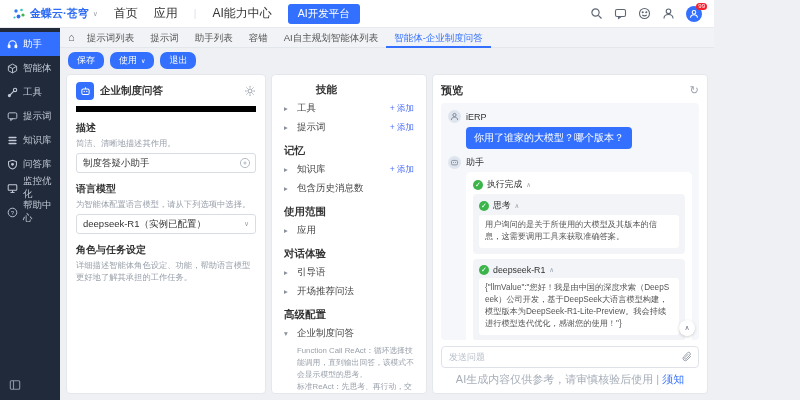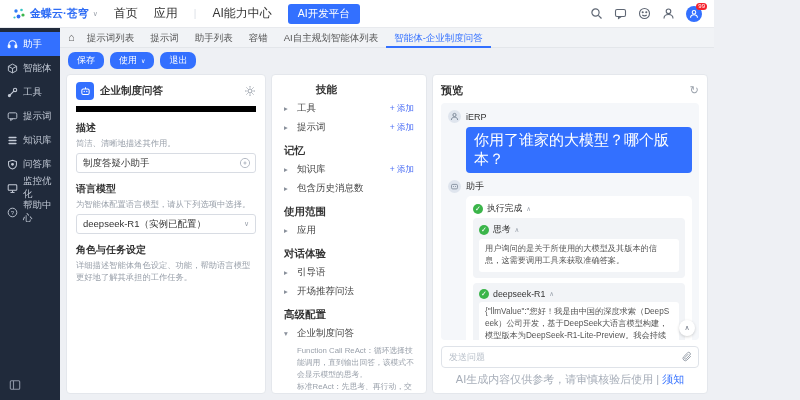--- a/index.html
+++ b/index.html
@@ -67,21 +67,21 @@
   .mode-hints { font-size: 7.8px; color: #9aa1ab; line-height: 1.55; margin: 2px 0 5px 13px; }
 
   
   .card-preview { width: 276px; flex: 0 0 276px; display: flex; flex-direction: column; padding: 6px 8px; }
   .pv-head { display: flex; align-items: center; justify-content: space-between; flex: 0 0 18px; }
   .pv-title { font-size: 11px; font-weight: bold; }
   .ic-refresh { color: #9aa1ab; font-size: 11px; cursor: pointer; line-height: 1; }
   .chat { flex: 1; background: #f5f7fa; border-radius: 4px; margin-top: 4px; padding: 7px; overflow: hidden; position: relative; min-height: 0; }
   .who-row { display: flex; align-items: center; gap: 5px; font-size: 9px; color: #333; }
   .who-av { width: 13px; height: 13px; border-radius: 50%; background: #dfe5ee; display: flex; align-items: center; justify-content: center; flex: 0 0 13px; }
-  .bubble { margin: 4px 0 7px 18px; display: inline-block; background: #3370ff; color: #fff; padding: 4px 8px; border-radius: 4px; font-size: 15px; }
+  .bubble { margin: 4px 0 7px 18px; display: inline-block; background: #3370ff; color: #fff; padding: 4px 8px; border-radius: 4px; font-size: 10px; }
   .asst-card { margin: 3px 0 0 18px; background: #fff; border-radius: 5px; padding: 6px 7px; }
   .step-row { display: flex; align-items: center; gap: 4px; font-size: 8.8px; color: #333; margin: 1px 0 3px; }
   .check { width: 10px; height: 10px; border-radius: 50%; background: #3bb54a; color: #fff; font-size: 7px; display: flex; align-items: center; justify-content: center; flex: 0 0 10px; }
   .fold { color: #98a0ab; font-size: 6.5px; cursor: pointer; }
   .sub-wrap { background: #f2f4f7; border-radius: 4px; padding: 5px 6px 6px; margin: 2px 0 5px; }
   .box-text { background: #fff; border-radius: 3px; padding: 4px 6px; font-size: 8.2px; color: #555; line-height: 1.5; word-break: break-all; }
   .final-text { font-size: 8.4px; color: #333; line-height: 1.5; margin: 4px 1px; }
   .scroll-fab { position: absolute; right: 4px; bottom: 4px; width: 16px; height: 16px; border-radius: 50%; background: #fff; box-shadow: 0 1px 3px rgba(0,0,0,.18); display: flex; align-items: center; justify-content: center; font-size: 7px; color: #6b7280; cursor: pointer; }
   .input-row { position: relative; margin-top: 6px; flex: 0 0 22px; }
   .chat-input { width: 100%; height: 22px; border: 1px solid #dfe3e9; border-radius: 4px; padding: 0 22px 0 7px; font-size: 9px; color: #333; font-family: inherit; }

